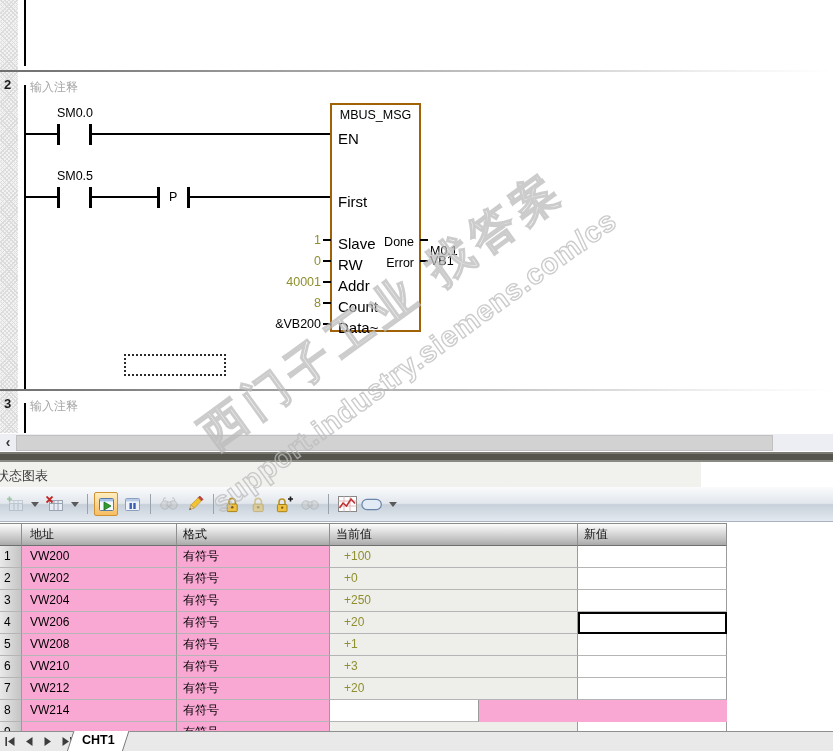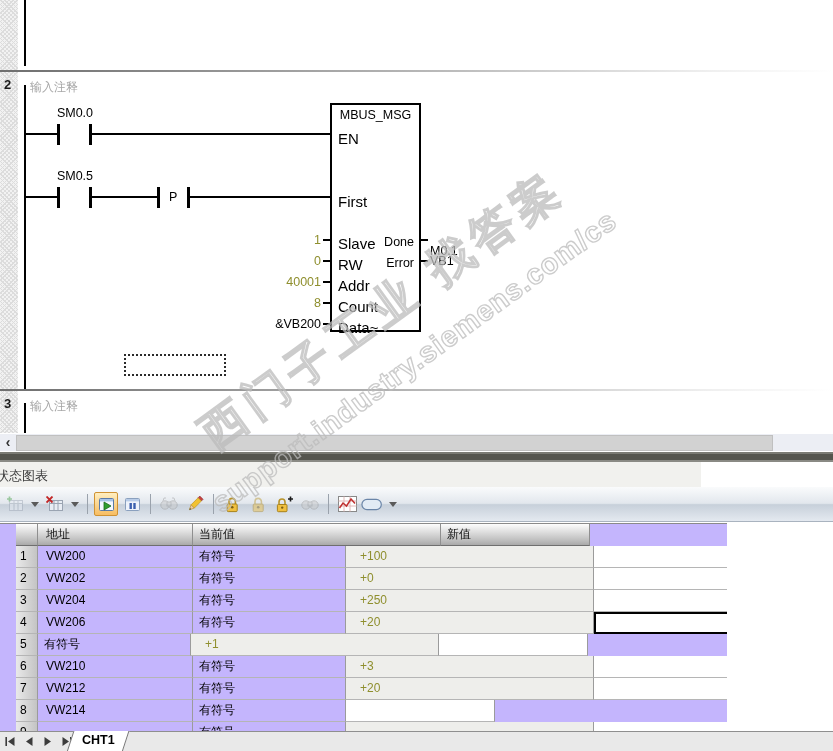--- a/index.html
+++ b/index.html
@@ -21,21 +21,21 @@
   .net-divider { position:absolute; left:0; height:2px; width:833px;
     background:linear-gradient(to right,#6e6e6e,#bdbdbd 55%,#efefef 85%,rgba(255,255,255,0)); }
   .rail { position:absolute; width:2px; background:#000; }
   .hline { position:absolute; height:2px; background:#000; }
   .cbar { position:absolute; width:3px; height:21px; background:#000; }
   .net-num { position:absolute; left:4px; font-weight:bold; font-size:13px; color:#1a1a1a; }
   .net-comment { position:absolute; left:30px; color:#a6a6a6; font-size:12px; }
   .clabel { position:absolute; width:60px; text-align:center; font-size:12.5px; }
   .plabel { position:absolute; font-size:12.5px; }
   .block { position:absolute; left:330px; top:103px; width:91px; height:229px;
-    border:2px solid #000000; background:#fff; }
+    border:2px solid #a16207; background:#fff; }
   .block-title { position:absolute; left:0; top:3px; width:100%; text-align:center; font-size:12.5px; }
   .pin-l { position:absolute; left:6px; font-size:15px; white-space:nowrap; }
   .pin-r { position:absolute; right:5px; font-size:12.5px; white-space:nowrap; }
   .tick { position:absolute; height:2px; background:#000; }
   .pval { position:absolute; width:88px; text-align:right; font-size:12.5px; white-space:nowrap; }
   .pval.constant { color:#8f8f2e; }
   .pval.address { color:#000; }
   .operand { position:absolute; font-size:12.5px; white-space:nowrap; }
   .sel-rect { position:absolute; left:124px; top:354px; width:102px; height:22px;
     border:2px dotted #2a2a2a; background:transparent; }
@@ -67,21 +67,21 @@
     border-bottom:1px solid #a9b3bf; display:flex; align-items:center; padding-left:2px; }
   .tbtn { display:flex; align-items:center; justify-content:center;
     width:24px; height:24px; margin:0 1px; }
   .tbtn.dim { opacity:.45; }
   .tbtn.hl { border:1px solid #cf9233; background:linear-gradient(#ffeec0,#f7bd62); border-radius:2px; }
   .ddarrow { width:0; height:0; border-left:4px solid transparent; border-right:4px solid transparent;
     border-top:5px solid #5a5a5a; margin:0 3px; }
   .tsep { width:1px; height:20px; background:#9aa2ac; margin:0 5px; }
   
   .grid { position:absolute; left:0; top:523px; width:727px; height:208px; overflow:hidden;
-    background:#c4b5fd; border-top:1px solid #8a8a8a;padding-left:16px; }
+    background:#f9a8d4; border-top:1px solid #8a8a8a; }
   .grow { display:flex; width:727px; height:22px; }
   .gc { height:22px; overflow:hidden; white-space:nowrap; border-right:1px solid #9b9b9b;
     border-bottom:1px solid #b5b5b5; line-height:21px; }
   .gh .gc { background:linear-gradient(#fdfdfd,#bcbcbc 80%,#a9a9a9); border-right:1px solid #8f8f8f;
     border-bottom:1px solid #6f6f6f; color:#111; }
   .c-num { width:22px; padding-left:4px; background:linear-gradient(to right,#e9e9e9,#c4c4c4); }
   .c-addr { width:155px; padding-left:8px; }
   .c-fmt { width:153px; padding-left:6px; }
   .c-cur { width:248px; padding-left:14px; background:#eeeeeb; color:#8f8f2e; }
   .c-new { width:149px; padding-left:6px; background:#fff; }
@@ -286,20 +286,21 @@
         <rect x="1" y="2" width="21" height="11" rx="5.5" fill="#e2ebf5" stroke="#6a85a8" stroke-width="1.3"></rect>
       </svg>
       </span>
     <span class="ddarrow"></span>
   </div>
 
   <div class="grid">
     <div class="grow gh">
       <div class="gc c-num"></div>
       <div class="gc c-addr">地址</div>
+      <div class="gc c-fmt">格式</div>
       <div class="gc c-cur">当前值</div>
       <div class="gc c-new">新值</div>
     </div>
     <div>
     <div class="grow">
       <div class="gc c-num">1</div>
       <div class="gc c-addr">VW200</div>
       <div class="gc c-fmt">有符号</div>
       <div class="gc c-cur">+100</div>
       <div class="gc c-new"></div>
@@ -324,20 +325,21 @@
     <div class="grow">
       <div class="gc c-num">4</div>
       <div class="gc c-addr">VW206</div>
       <div class="gc c-fmt">有符号</div>
       <div class="gc c-cur">+20</div>
       <div class="gc c-new sel"></div>
     </div>
 
     <div class="grow">
       <div class="gc c-num">5</div>
+      <div class="gc c-addr">VW208</div>
       <div class="gc c-fmt">有符号</div>
       <div class="gc c-cur">+1</div>
       <div class="gc c-new"></div>
     </div>
 
     <div class="grow">
       <div class="gc c-num">6</div>
       <div class="gc c-addr">VW210</div>
       <div class="gc c-fmt">有符号</div>
       <div class="gc c-cur">+3</div>

